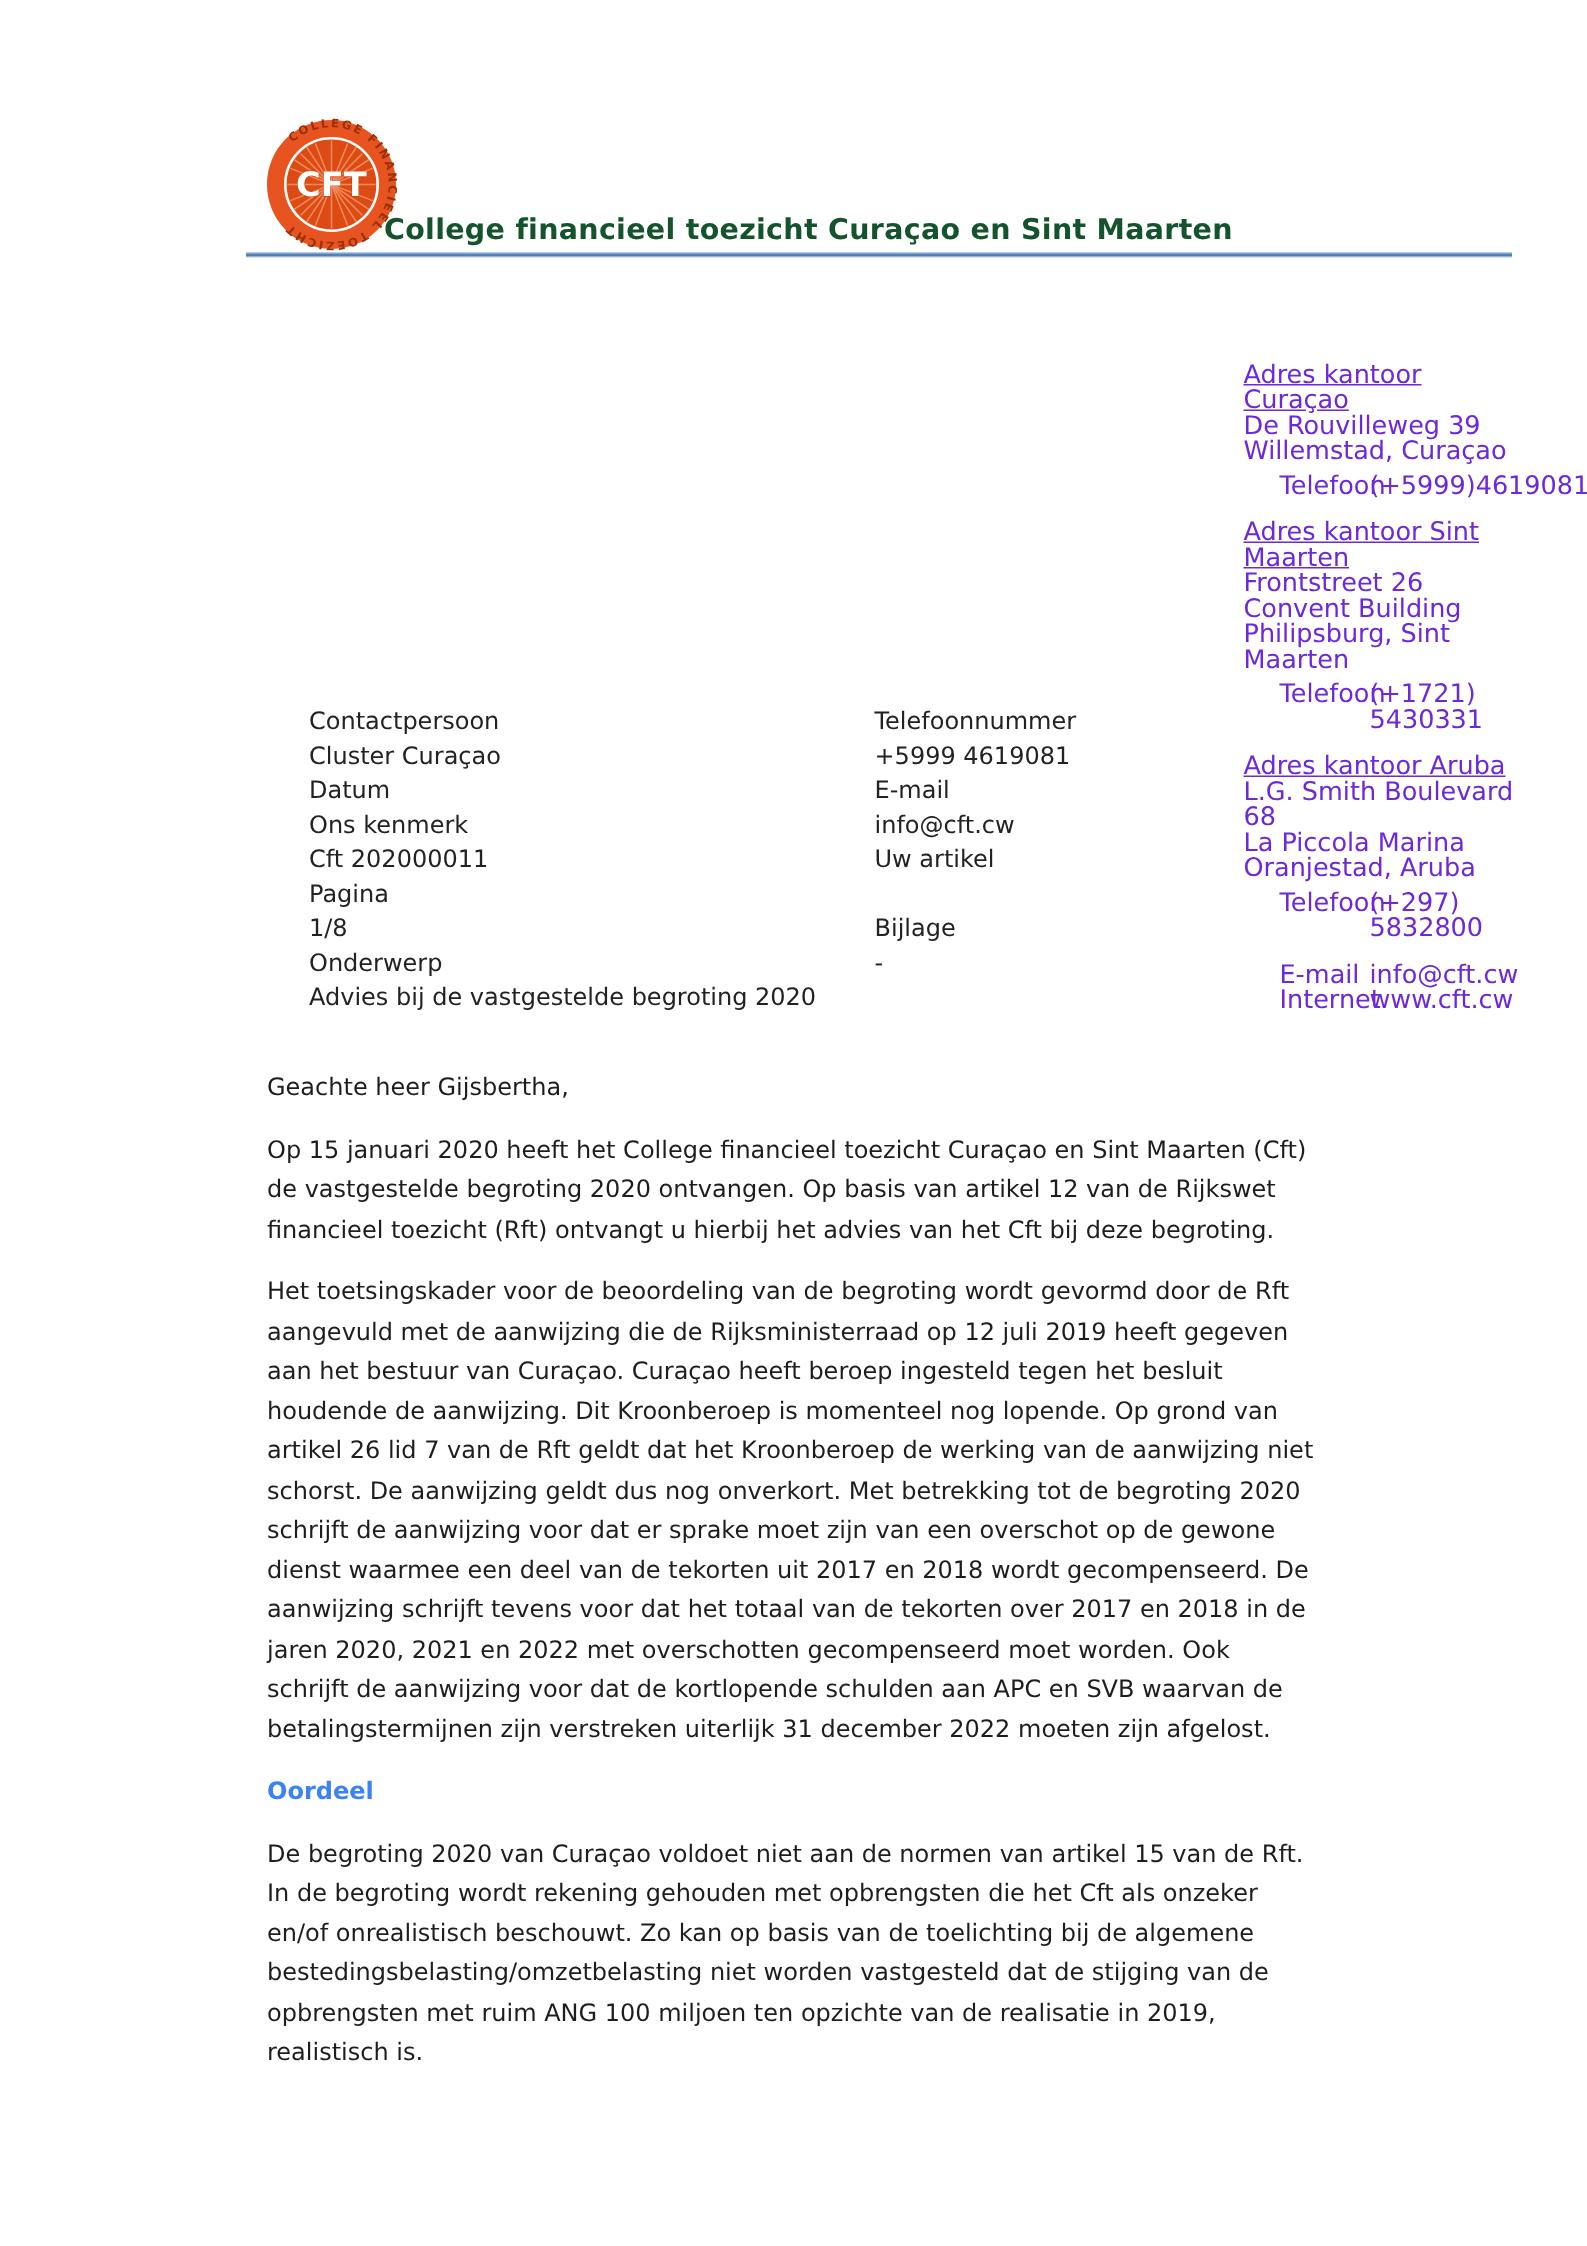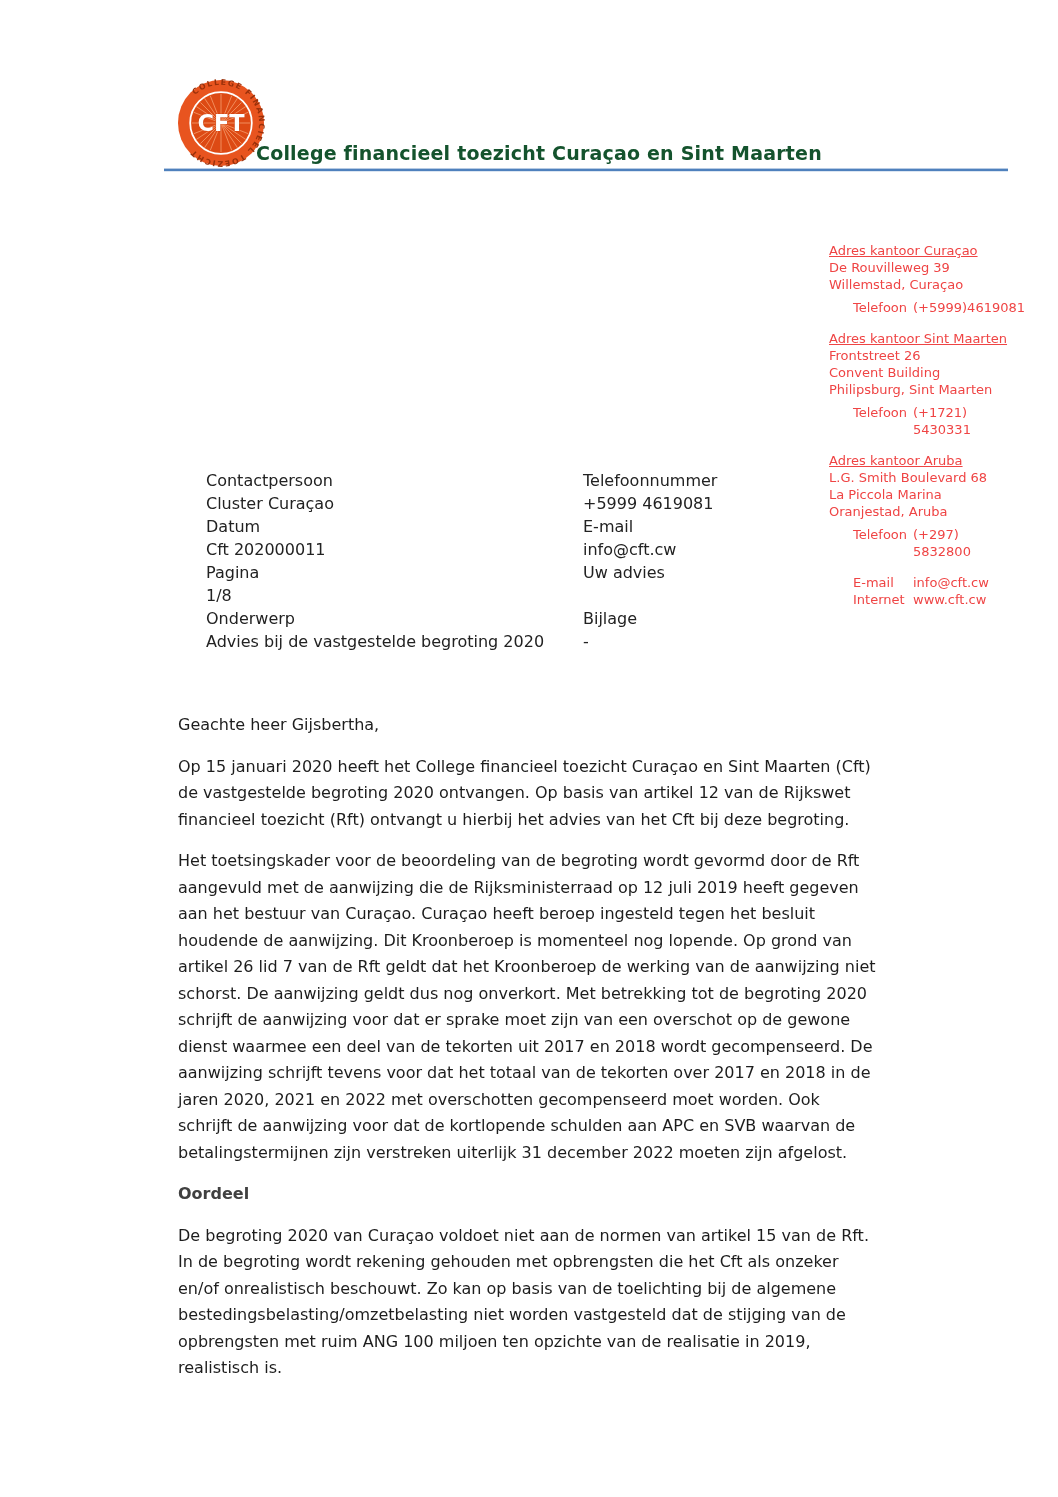--- a/index.html
+++ b/index.html
@@ -28,21 +28,21 @@
 
   
   .recipient {
     position:absolute; left:178px; top:272px;
     font-size:16px; line-height:23px; color:#222;
   }
 
   
   .sidebar {
     position:absolute; left:829px; top:242px; width:190px;
-    font-size:13px; line-height:17px; color:#ef4444;
+    font-size:17px; line-height:17px; color:#6d28d9;
   }
   .office { margin-bottom:14px; }
   .office-heading { text-decoration:underline; }
   .contact-row, .phone-row { display:flex; }
   .phone-row { margin-top:6px; }
   .phone-row .lbl, .contact-row .lbl { width:60px; flex:0 0 auto;margin-left:24px; }
   .sidebar-contact { margin-top:14px; }
 
   
   .meta {
@@ -53,21 +53,21 @@
   .meta-col-right { position:absolute; left:405px; top:0; width:295px; }
   .meta-line { min-height:23px; white-space:nowrap; }
 
   
   .body-text {
     position:absolute; left:178px; top:712px; width:700px;
     font-size:16px; line-height:26.5px; color:#1d1d1d;
   }
   .salutation { margin:0 0 19px 0; }
   .body-text p { margin:0 0 15px 0; }
-  .section-heading { font-weight:bold; margin:0; color:#404040; }
+  .section-heading { font-weight:bold; margin:0; color:#3b82f6; }
 
   
   .ring-text { font-family:"DejaVu Sans","Liberation Sans",sans-serif; font-weight:bold; }
 </style>
 </head>
 <body>
 
 <div class="page">
 
   <div class="logo">
@@ -146,32 +146,33 @@
         <span>www.cft.cw</span>
       </div>
     </div>
   </div>
 
   <div class="meta">
     <div class="meta-col-left">
       <div class="meta-line">Contactpersoon</div>
       <div class="meta-line">Cluster Curaçao</div>
       <div class="meta-line">Datum</div>
+      <div class="meta-line">Ons kenmerk</div>
       <div class="meta-line">Cft 202000011</div>
       <div class="meta-line">Pagina</div>
       <div class="meta-line">1/8</div>
       <div class="meta-line">Onderwerp</div>
       <div class="meta-line">Advies bij de vastgestelde begroting 2020</div>
     </div>
     <div class="meta-col-right">
       <div class="meta-line">Telefoonnummer</div>
       <div class="meta-line">+5999 4619081</div>
       <div class="meta-line">E-mail</div>
       <div class="meta-line">info@cft.cw</div>
-      <div class="meta-line">Uw advies</div>
+      <div class="meta-line">Uw artikel</div>
       <div class="meta-line"></div>
       <div class="meta-line">Bijlage</div>
       <div class="meta-line">-</div>
     </div>
   </div>
 
   <div class="body-text">
     <p class="salutation">Geachte heer Gijsbertha,</p>
     <p>Op 15 januari 2020 heeft het College financieel toezicht Curaçao en Sint Maarten (Cft) de vastgestelde begroting 2020 ontvangen. Op basis van artikel 12 van de Rijkswet financieel toezicht (Rft) ontvangt u hierbij het advies van het Cft bij deze begroting.</p>
     <p>Het toetsingskader voor de beoordeling van de begroting wordt gevormd door de Rft aangevuld met de aanwijzing die de Rijksministerraad op 12 juli 2019 heeft gegeven aan het bestuur van Curaçao. Curaçao heeft beroep ingesteld tegen het besluit houdende de aanwijzing. Dit Kroonberoep is momenteel nog lopende. Op grond van artikel 26 lid 7 van de Rft geldt dat het Kroonberoep de werking van de aanwijzing niet schorst. De aanwijzing geldt dus nog onverkort. Met betrekking tot de begroting 2020 schrijft de aanwijzing voor dat er sprake moet zijn van een overschot op de gewone dienst waarmee een deel van de tekorten uit 2017 en 2018 wordt gecompenseerd. De aanwijzing schrijft tevens voor dat het totaal van de tekorten over 2017 en 2018 in de jaren 2020, 2021 en 2022 met overschotten gecompenseerd moet worden. Ook schrijft de aanwijzing voor dat de kortlopende schulden aan APC en SVB waarvan de betalingstermijnen zijn verstreken uiterlijk 31 december 2022 moeten zijn afgelost.</p>

